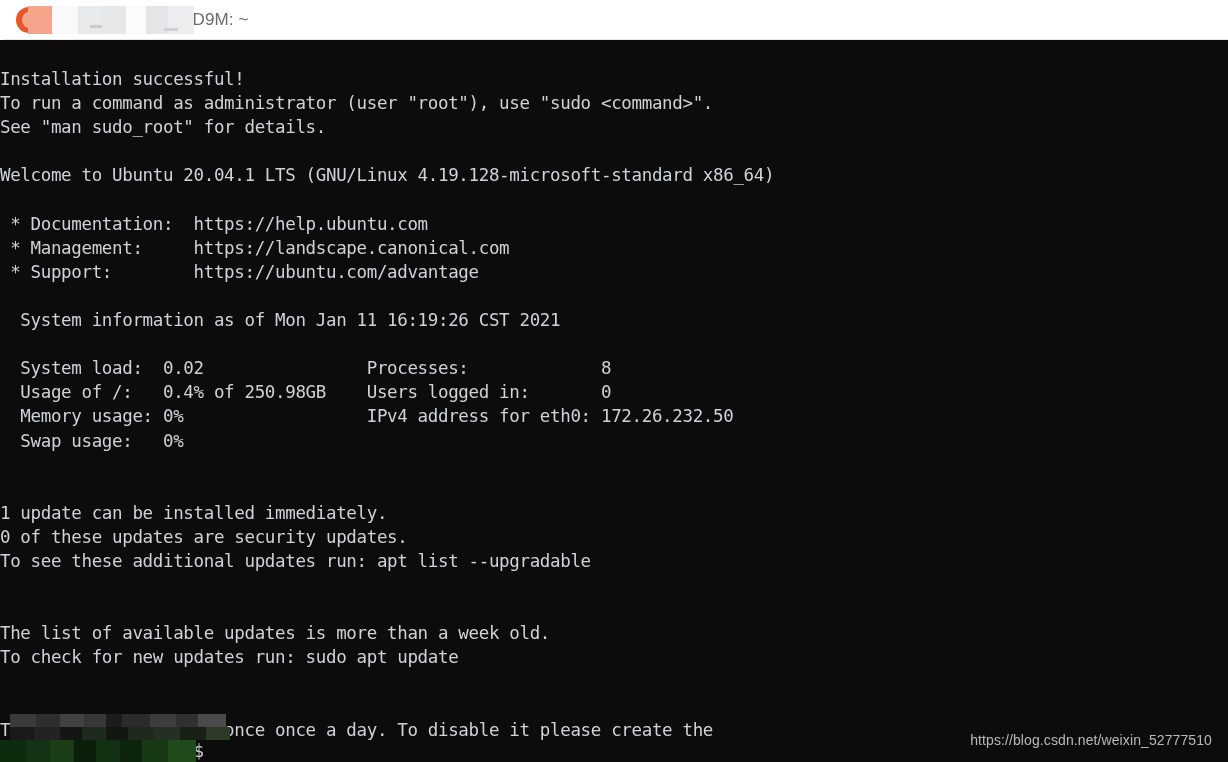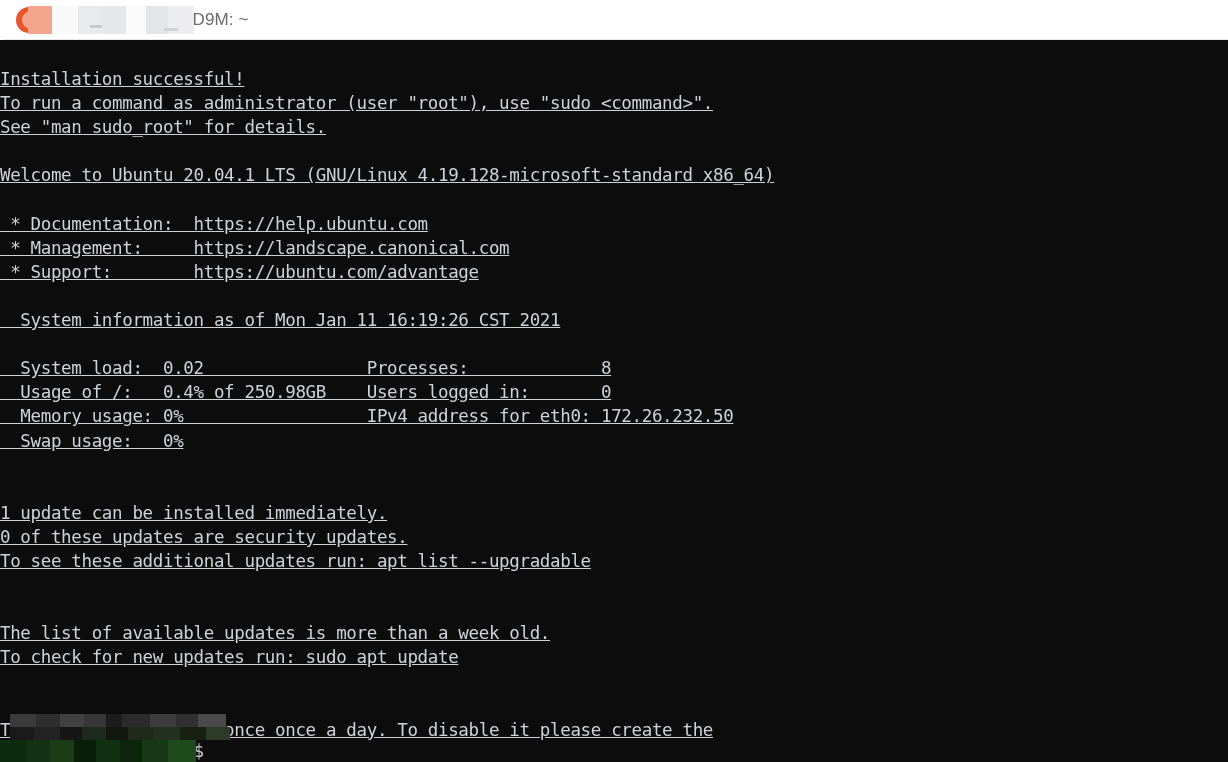--- a/index.html
+++ b/index.html
@@ -95,21 +95,21 @@
     top: 3px;
     font-family: "DejaVu Sans Mono", "Liberation Mono", monospace;
     font-size: 17.5px;
     line-height: 24.1px;
     color: #cfd3d8;
     white-space: pre;
     letter-spacing: -0.35px;
     -webkit-font-smoothing: antialiased;
   }
   .blank { display: block; height: 24.1px; }
-  .line { display: block; height: 24.1px; text-decoration: underline; }
+  .line { display: block; height: 24.1px; }
 
   
   .c-green { color: #16c60c; }
   .c-blue  { color: #3b78ff; }
   .c-white { color: #cccccc; }
 
   
   #prompt-line {
     position: absolute;
     left: 0px;
@@ -224,14 +224,15 @@
       <div class="pr-seg" style="left:74px;  top:0px; width:22px; height:23px; background:#0a1f0a;"></div>
       <div class="pr-seg" style="left:96px;  top:0px; width:24px; height:23px; background:#123012;"></div>
       <div class="pr-seg" style="left:120px; top:0px; width:22px; height:23px; background:#0c240c;"></div>
       <div class="pr-seg" style="left:142px; top:0px; width:26px; height:23px; background:#17391500"></div>
       <div class="pr-seg" style="left:142px; top:0px; width:26px; height:23px; background:#173915;"></div>
       <div class="pr-seg" style="left:168px; top:0px; width:28px; height:23px; background:#1f4a1c;"></div>
     </div>
 
   </div>
 
+  <div id="watermark">https://blog.csdn.net/weixin_52777510</div>
 
 </div>
 
 </body></html>

